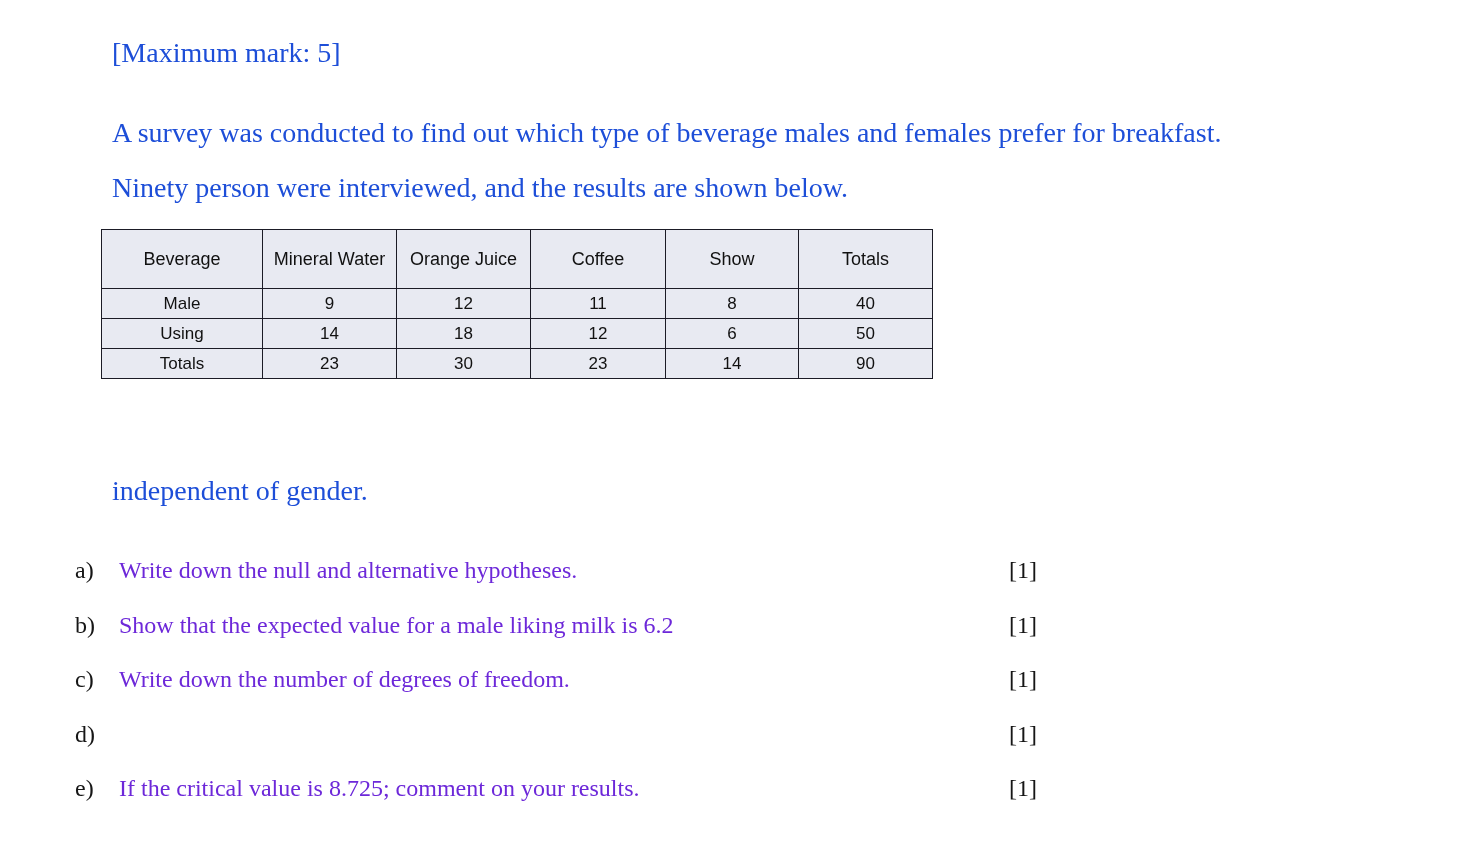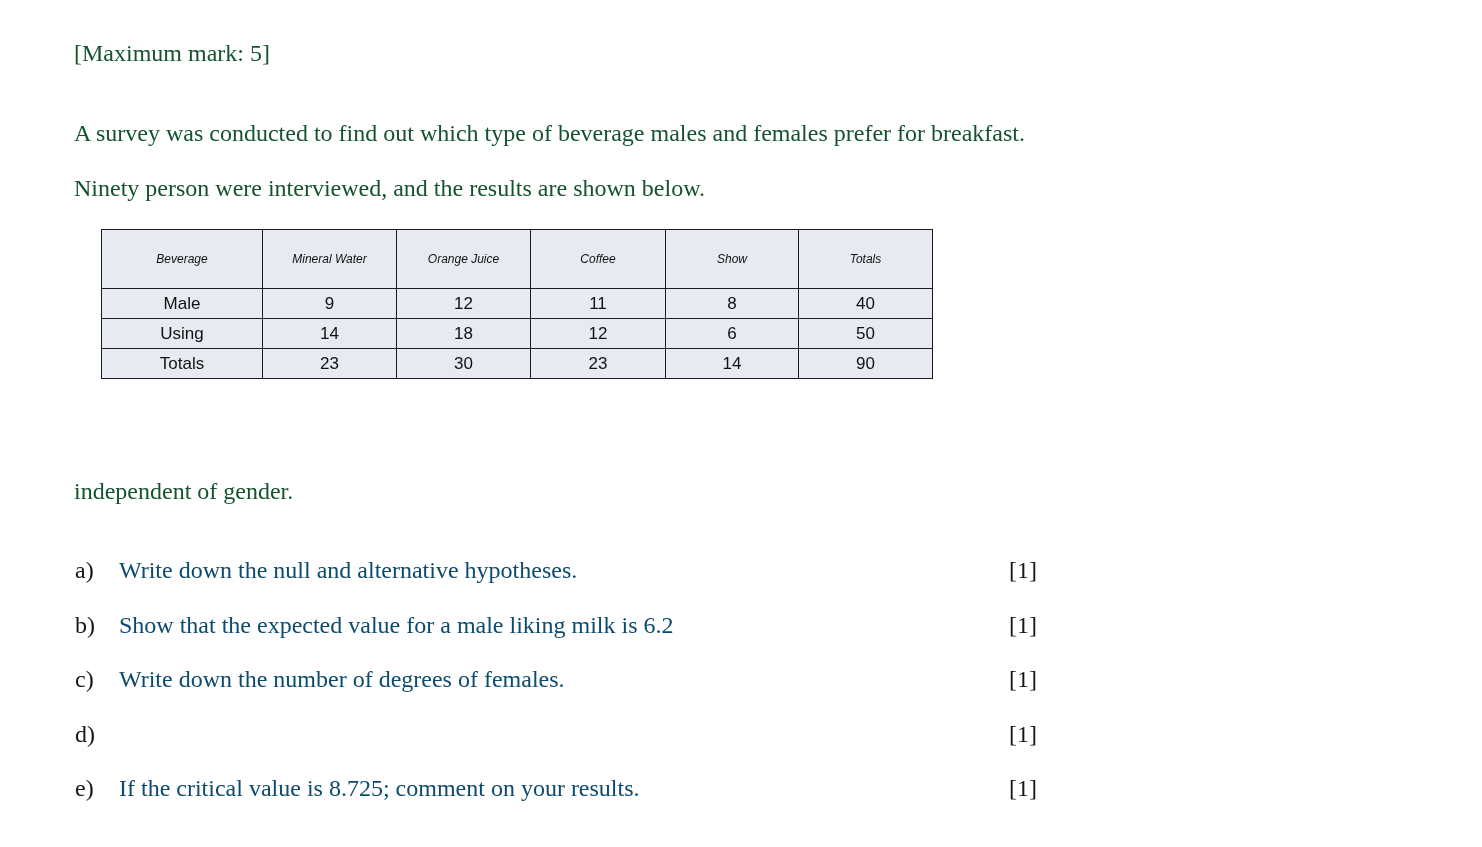--- a/index.html
+++ b/index.html
@@ -22,24 +22,25 @@
     position: absolute;
     left: 0; top: 0;
     width: 1482px;
     height: 847px;
   }
 
   
   .para {
     position: absolute;
     font-family: "Liberation Serif", serif;
-    font-size: 24px;
-    line-height: 30px;
-    color: #14532d;
+    font-size: 28px;
+    line-height: 30px;
+    color: #1d4ed8;
     white-space: nowrap;
+    margin-left: 38px;
   }
 
   .p-maxmark { left: 74px; top: 38px; }
   .p-survey  { left: 74px; top: 118px; }
   .p-ninety  { left: 74px; top: 173px; }
 
   .p-using-1 { left: 74px; top: 421px; }
   .p-using-2 { left: 74px; top: 476px; }
 
   sup.chi-exp {
@@ -63,22 +64,21 @@
     background: #e8eaf2;
     text-align: center;
     vertical-align: middle;
     font-weight: normal;
     color: #111111;
     font-size: 17px;
     padding: 0;
   }
   .bev-table thead th {
     height: 58px;
-    font-size: 12px;
-    font-style: italic;
+    font-size: 18px;
   }
   .bev-table tbody td {
     height: 29px;
     font-size: 17px;
     margin-top: 44px;
   }
   .col-bev   { width: 161px; }
   .col-water { width: 134px; }
   .col-oj    { width: 134px; }
   .col-cof   { width: 135px; }
@@ -99,21 +99,21 @@
     font-size: 24px;
     line-height: 30px;
     color: #161616;
   }
   .q-text {
     position: absolute;
     left: 119px;
     font-family: "Liberation Serif", serif;
     font-size: 24px;
     line-height: 30px;
-    color: #0c4a6e;
+    color: #6d28d9;
     white-space: nowrap;
   }
   .q-marks {
     position: absolute;
     left: 1009px;
     font-family: "Liberation Serif", serif;
     font-size: 24px;
     line-height: 30px;
     color: #161616;
   }
@@ -191,21 +191,21 @@
   </div>
 
   <div class="q-item q-b">
     <span class="q-letter">b)</span>
     <span class="q-text">Show that the expected value for a male liking milk is 6.2</span>
     <span class="q-marks">[1]</span>
   </div>
 
   <div class="q-item q-c">
     <span class="q-letter">c)</span>
-    <span class="q-text">Write down the number of degrees of females.</span>
+    <span class="q-text">Write down the number of degrees of freedom.</span>
     <span class="q-marks">[1]</span>
   </div>
 
   <div class="q-item q-d">
     <span class="q-letter">d)</span>
     <span class="q-marks">[1]</span>
   </div>
 
   <div class="q-item q-e">
     <span class="q-letter">e)</span>

